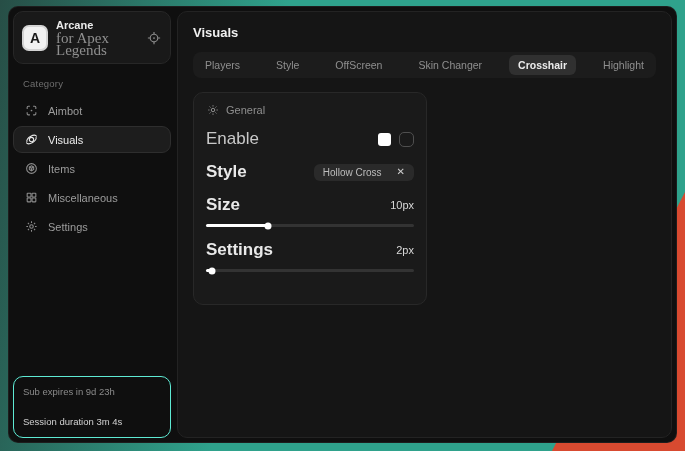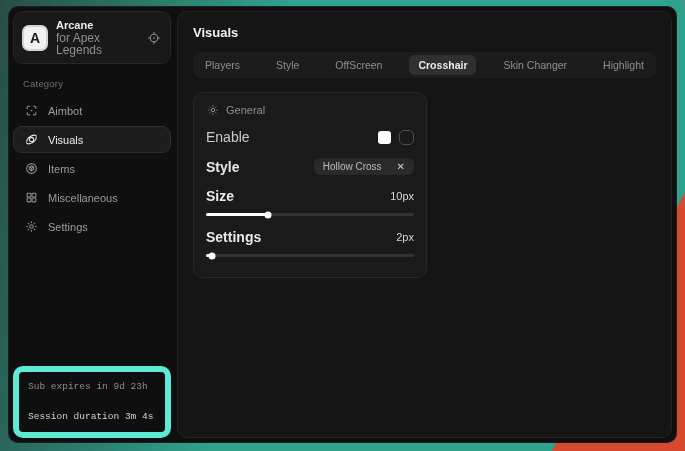--- a/index.html
+++ b/index.html
@@ -26,38 +26,38 @@
     padding:7px 8px; display:flex; align-items:center; gap:8px;
   }
   .logo {
     width:26px; height:26px; background:#f2f2f2; border-radius:7px; flex:none;
     display:flex; align-items:center; justify-content:center;
     color:#1a1a1a; font-weight:700; font-size:14px;
     box-shadow:inset 0 0 0 2px rgba(0,0,0,0.12);
   }
   .brand-text { flex:1; min-width:0; }
   .brand-title { color:#ececec; font-size:11px; font-weight:700; line-height:13px; }
-  .brand-sub { color:#8f8f8f; font-size:12px; line-height:12px; }
+  .brand-sub { color:#8f8f8f; font-size:15px; line-height:12px;font-family:Liberation Serif, serif; }
   .brand-action { color:#8a8a8a; width:16px; height:16px; flex:none; cursor:pointer; display:flex; align-items:center; justify-content:center; }
   .category {
     color:#6f6f6f; font-size:9.5px; margin:14px 0 8px 10px; letter-spacing:0.2px;
   }
   .nav { display:flex; flex-direction:column; gap:2px; }
   .nav-item {
     display:flex; align-items:center; gap:10px; height:27px; padding:0 10px;
     border:1px solid transparent; border-radius:9px; cursor:pointer;
     color:#9c9c9c; font-size:11px;
   }
   .nav-item .ic { width:14px; height:14px; display:flex; align-items:center; justify-content:center; color:#8d8d8d; }
   .nav-item.selected { background:#1d1d1d; border-color:#2e2e2e; color:#ececec; }
   .nav-item.selected .ic { color:#e5e5e5; }
   .spacer { flex:1; }
   .sub-box {
-    border:6px solid #5eead4; border-radius:10px; padding:7px 9px 8px;
-    font-family:Liberation Mono, monospace; font-size:9.5px; line-height:15px;
+    border:1px solid #5eead4; border-radius:10px; padding:7px 9px 8px;
+    font-family:Liberation Sans, sans-serif; font-size:9.5px; line-height:15px;
   }
   .sub-line1 { color:#8b8b8b; }
   .sub-line2 { color:#d2d2d2;margin-top:15px; }
   
   .main {
     flex:1; margin:4px 4px 4px 2px; background:#151515;
     border:1px solid #232323; border-radius:10px; padding:13px 15px;
     display:flex; flex-direction:column; align-items:flex-start;
   }
   .page-title { color:#f0f0f0; font-size:13px; font-weight:700; }
@@ -65,26 +65,26 @@
     display:inline-flex; gap:18px; background:#1c1c1c; border-radius:8px;
     padding:3px; margin-top:12px; align-items:center;
   }
   .tab {
     padding:4px 9px; font-size:10.5px; color:#8f8f8f; border-radius:6px;
     cursor:pointer; white-space:nowrap;
   }
   .tab.selected { background:#303030; color:#ebebeb; font-weight:700; }
   .card {
     margin-top:14px; width:234px; background:#1a1a1a; border:1px solid #282828;
-    border-radius:10px; padding:10px 12px 20px;
+    border-radius:10px; padding:10px 12px 32px;
   }
   .card-header { display:flex; align-items:center; gap:7px; color:#8f8f8f; font-size:11px; }
   .card-header .ic { width:13px; height:13px; display:flex; align-items:center; justify-content:center; }
   .row { display:flex; align-items:center; justify-content:space-between; margin-top:13px; }
-  .row-label { font-size:14px; color:#c9c9c9; }
+  .row-label { font-size:17px; color:#c9c9c9; }
   .row-label.strong { color:#e9e9e9; font-weight:700; }
   .row-value { font-size:11px; color:#d9d9d9; }
   .enable-controls { display:flex; align-items:center; gap:8px; }
   .swatch { width:13px; height:13px; border-radius:3px; cursor:pointer; }
   .checkbox {
     width:15px; height:15px; border:1.5px solid #4f4f4f; border-radius:5px;
     background:transparent; cursor:pointer;
   }
   .chip {
     display:flex; align-items:center; gap:15px; background:#2a2a2a;
@@ -200,22 +200,22 @@
   </div>
 
   <div class="main">
 
     <div class="page-title">Visuals</div>
 
     <div class="tabs">
       <div class="tab">Players</div>
       <div class="tab">Style</div>
       <div class="tab">OffScreen</div>
+      <div class="tab">Skin Changer</div>
       <div class="tab selected">Crosshair</div>
-      <div class="tab">Skin Changer</div>
       <div class="tab">Highlight</div>
     </div>
 
     <div class="card">
 
       <div class="card-header">
         <span class="ic">
           <svg width="12" height="12" viewBox="0 0 24 24" fill="none" stroke="currentColor" stroke-width="2">
             <circle cx="12" cy="12" r="3.5"></circle>
             <path d="M12 2.5v2.5M12 19v2.5M2.5 12H5M19 12h2.5M5.2 5.2L7 7M17 17l1.8 1.8M18.8 5.2L17 7M7 17l-1.8 1.8"></path>

